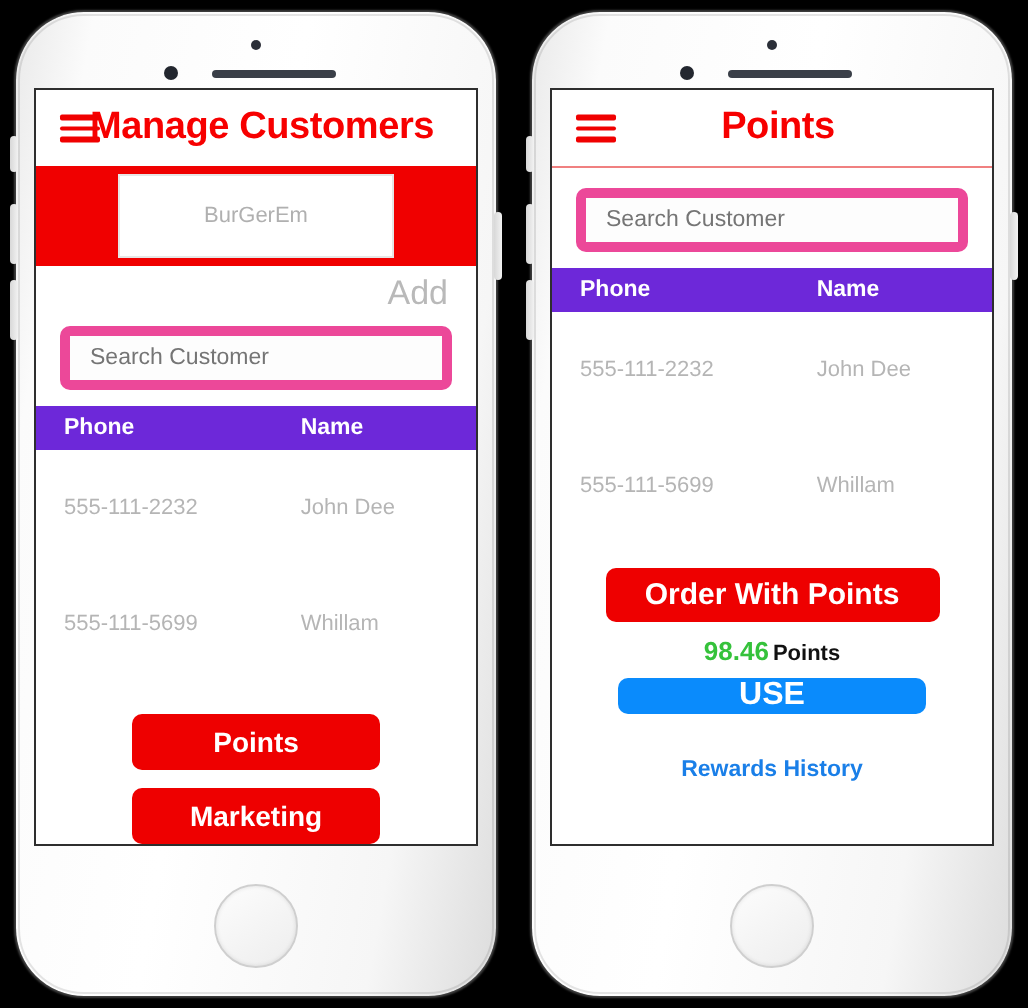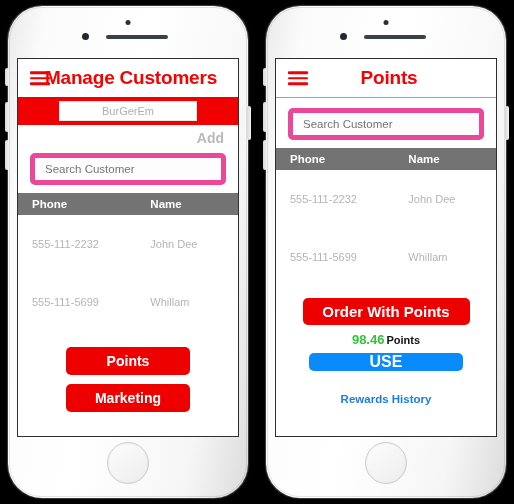--- a/index.html
+++ b/index.html
@@ -97,21 +97,21 @@
     width: 40px; height: 40px;
     border-radius: 50%;
     background: linear-gradient(145deg, #fdfdfd, #ededed);
     border: 1.5px solid #cfcfcf;
     box-shadow: inset 0 0 2px rgba(0,0,0,0.10);
   }
 
   
   .screen {
     position: absolute;
-    top: 52px;
+    top: 38px;
     left: 9px;
     right: 9px;
     height: 377px;
     background: #ffffff;
     border: 1.5px solid #2e2e2e;
     overflow: hidden;
   }
 
   
   .app-header {
@@ -159,34 +159,33 @@
     display: flex;
     justify-content: center;
   }
   .store-input {
     width: 128px;
     background: #ffffff;
     border: 1px solid #e6e6e6;
     text-align: center;
     font-size: 11px;
     color: #b0b0b0;
-    padding: 3px 4px;
+    padding: 14px 4px;
     font-family: "Liberation Sans", sans-serif;
     outline: none;
   }
 
   .add-row {
     padding: 4px 14px 2px 0;
     text-align: right;
   }
   .add-link {
-    font-size: 14px;
+    font-size: 17px;
     color: #b9b9b9;
     cursor: pointer;
-    font-weight: bold;
   }
 
   .search-wrap {
     padding: 4px 12px 8px 12px;
   }
   .search-input {
     width: 100%;
     box-sizing: border-box;
     padding: 5px 10px;
     font-size: 11.5px;
@@ -195,21 +194,21 @@
     border-radius: 5px;
     background: #fdfdfd;
     font-family: "Liberation Sans", sans-serif;
     outline: none;
   }
   .search-wrap.top { padding-top: 10px; }
 
   
   .tbl-head {
     display: flex;
-    background: #737373;
+    background: #6d28d9;
     color: #ffffff;
     font-size: 11.5px;
     font-weight: bold;
     padding: 5px 0;
   }
   .tbl-head .c1 { flex: 1.35; padding-left: 14px; }
   .tbl-head .c2 { flex: 1; }
   .tbl-row {
     display: flex;
     font-size: 11px;

